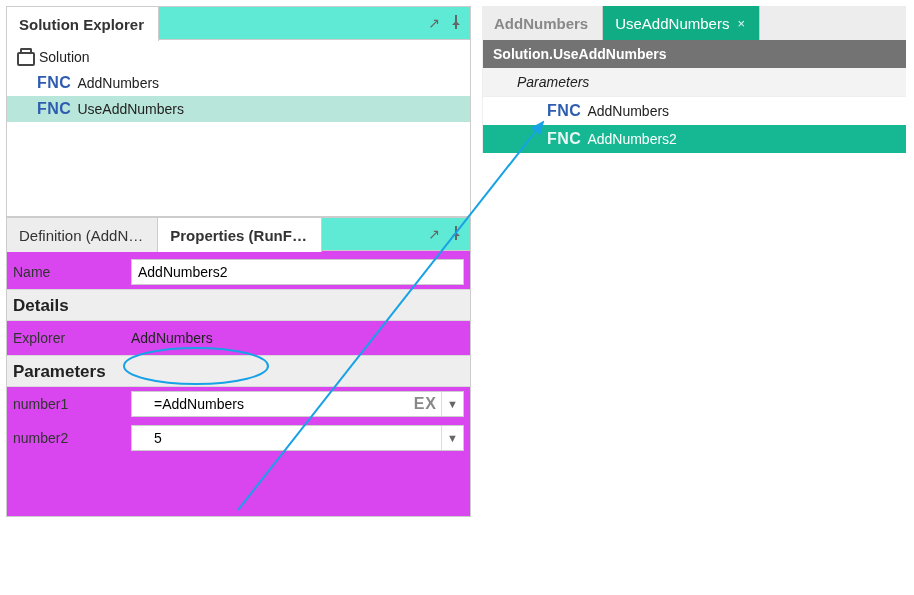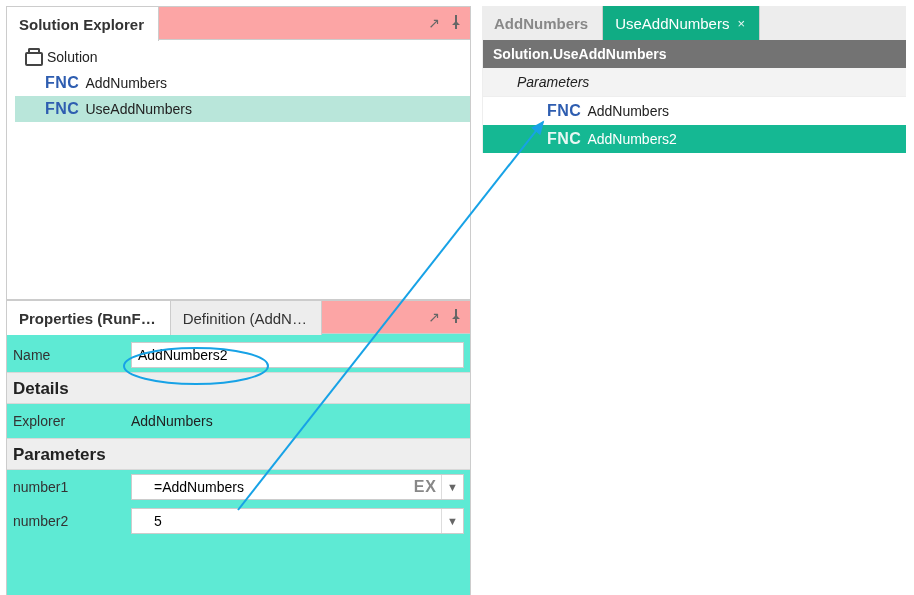--- a/index.html
+++ b/index.html
@@ -28,21 +28,21 @@
     top: 6px;
     width: 424px;
     height: 582px;
   }
 
   
   .pane-header {
     display: flex;
     align-items: stretch;
     height: 34px;
-    background: #fca5a5;
+    background: #5eead4;
     border: 1px solid #ccc;
     border-bottom: 1px solid #ccc;
     position: relative;
   }
   .pane-header.bottom {
     border-top: 1px solid #ccc;
   }
   .tab {
     display: flex;
     align-items: center;
@@ -80,24 +80,23 @@
     padding-right: 8px;
     font-size: 14px;
     color: #666;
   }
   .hdr-icons span { display:inline-block; }
 
   
   .tree {
     border: 1px solid #ccc;
     border-top: none;
-    height: 260px;
+    height: 177px;
     background: #fff;
     padding-top: 4px;
-    padding-left: 8px;
   }
   .tree-row {
     display: flex;
     align-items: center;
     height: 26px;
     padding-left: 10px;
     font-size: 14px;
   }
   .tree-row.sel {
     background: #b9e6da;
@@ -155,21 +154,21 @@
     background: #15b893;
     color: #fff;
   }
   .fnc-item.sel .fnc-badge { color: #e8f7f3; }
 
   
   .props-body {
     border: 1px solid #ccc;
     border-top: none;
     height: 266px;
-    background: #5eead4;
+    background: #d946ef;
     padding-top: 4px;
   }
   .prop-row {
     display:flex;align-items:center;
     height: 34px;
     padding: 0 6px 0 6px;
   }
   .prop-row .lbl {
     width: 118px;
     font-size: 14px;
@@ -247,25 +246,25 @@
       <span class="fnc-badge">FNC</span>
       <span>AddNumbers</span>
     </div>
     <div class="tree-row indent1 sel">
       <span class="fnc-badge">FNC</span>
       <span>UseAddNumbers</span>
     </div>
   </div>
 
   <div class="pane-header bottom">
+    <div class="tab" style="max-width:190px">
+      <span>Definition (AddN…</span>
+    </div>
     <div class="tab active-white" style="max-width:180px">
       <span>Properties (RunF…</span>
-    </div>
-    <div class="tab" style="max-width:190px">
-      <span>Definition (AddN…</span>
     </div>
     <div class="spacer"></div>
     <div class="hdr-icons">
       <span>↗</span>
       <span>
         <svg width="12" height="14" viewBox="0 0 12 14">
             <path d="M5 0h2v7l3 3H2l3-3V0zm0 10h2v4H5z" fill="#666"></path>
           </svg>
       </span>
     </div>

